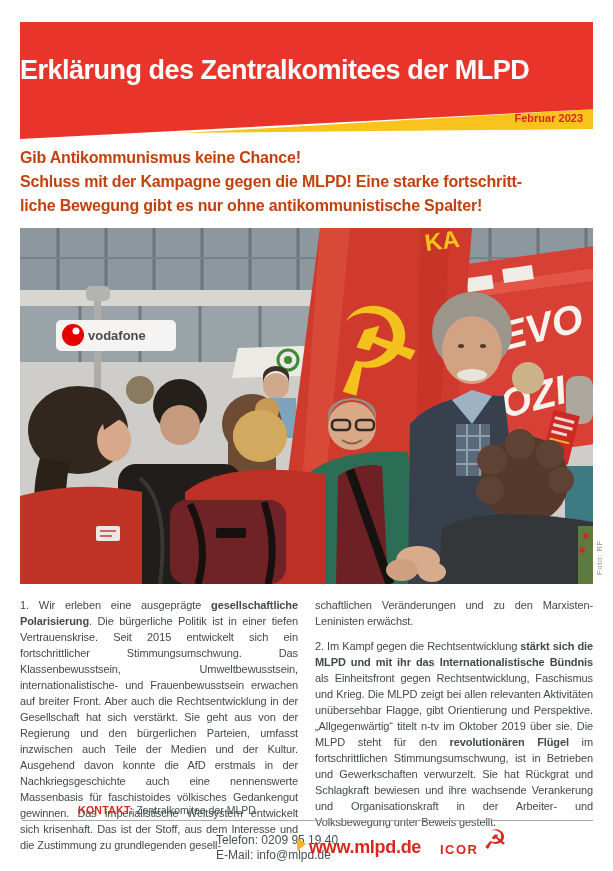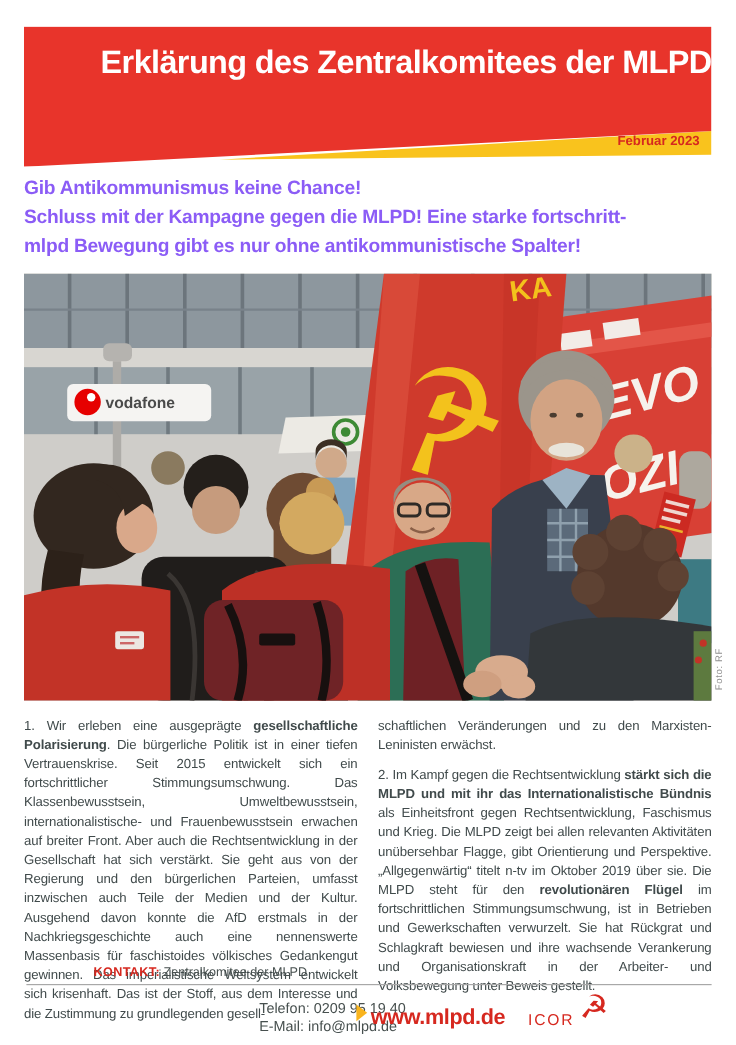--- a/index.html
+++ b/index.html
@@ -5,26 +5,26 @@
   html,body{margin:0;padding:0;background:#ffffff;}
   .page{position:relative;width:613px;height:871px;background:#ffffff;overflow:hidden;
         font-family:"Liberation Sans",sans-serif;}
 
   
   .hdr{position:absolute;left:20px;top:22px;width:573px;height:117px;}
   .hdr-yellow{position:absolute;inset:0;background:#f9c31d;
               clip-path:polygon(28.4% 94.9%,100% 74.5%,100% 91.5%);}
   .hdr-red{position:absolute;inset:0;background:#e8342b;
            clip-path:polygon(0 0,100% 0,100% 74.5%,0 100%);}
-  .hdr-title{position:absolute;left:0;right:0;top:15px;text-align:right;color:#ffffff;
+  .hdr-title{position:absolute;left:0;right:0;top:33px;text-align:left;color:#ffffff;
              font-weight:bold;font-size:27px;letter-spacing:-0.5px;white-space:nowrap;}
   .hdr-date{position:absolute;right:10px;top:90px;color:#d6281f;font-size:11px;font-weight:bold;}
 
   
-  .headline{position:absolute;left:20px;top:146px;width:585px;color:#8b5cf6;
+  .headline{position:absolute;left:20px;top:146px;width:585px;color:#c2410c;
             font-weight:bold;font-size:16px;line-height:24px;white-space:nowrap;letter-spacing:-0.2px;}
 
   
   .photo{position:absolute;left:20px;top:228px;width:573px;height:356px;overflow:hidden;background:#c9c8c4;}
   .credit{position:absolute;left:595px;top:540px;font-size:8px;color:#8f8f8f;
           writing-mode:vertical-rl;transform:rotate(180deg);letter-spacing:.5px;}
 
   
   .col{position:absolute;top:597px;width:278px;font-size:11px;line-height:16px;color:#404a4b;
        text-align:justify;letter-spacing:-0.1px;}
@@ -36,41 +36,41 @@
 
   
   .footer-line{position:absolute;left:22px;top:820px;width:571px;height:1px;background:#a8a8a8;}
   .f-col1{position:absolute;left:30px;top:803px;font-size:10.5px;line-height:15px;color:#47504f;margin-left:48px;}
   .f-contact{color:#d6281f;font-weight:bold;letter-spacing:.3px;}
   .f-col2{position:absolute;left:216px;top:833px;font-size:12px;line-height:15px;color:#47504f;}
   .f-site{position:absolute;left:297px;top:837px;display:flex;align-items:flex-start;}
   .arrow{width:0;height:0;border-left:9px solid #f9b41d;border-top:7px solid transparent;
          border-bottom:7px solid transparent;margin-right:3px;}
   .f-site-text{color:#d6281f;font-weight:bold;font-size:18px;letter-spacing:-0.3px;}
-  .f-icor{position:absolute;left:440px;top:842px;color:#d6281f;font-weight:normal;font-size:13px;letter-spacing:1.5px;}
+  .f-icor{position:absolute;left:440px;top:842px;color:#d6281f;font-weight:bold;font-size:13px;letter-spacing:1.5px;}
   .f-logo{position:absolute;left:483px;top:826px;color:#d6281f;display:flex;align-items:center;}
   .f-hs{font-family:"DejaVu Sans",sans-serif;font-size:27px;line-height:1;margin-right:1px;}
   .f-mlpd{font-size:27px;font-weight:900;letter-spacing:-1px;}
 </style>
 </head>
 <body>
 
 <div class="page">
 
   <div class="hdr">
     <div class="hdr-yellow"></div>
     <div class="hdr-red"></div>
     <div class="hdr-title">Erklärung des Zentralkomitees der MLPD</div>
     <div class="hdr-date">Februar 2023</div>
   </div>
 
   <div class="headline">
     <div>Gib Antikommunismus keine Chance!</div>
     <div>Schluss mit der Kampagne gegen die MLPD! Eine starke fortschritt-</div>
-    <div>mlpd Bewegung gibt es nur ohne antikommunistische Spalter!</div>
+    <div>liche Bewegung gibt es nur ohne antikommunistische Spalter!</div>
   </div>
 
   <div class="photo">
     <svg width="573" height="356" viewBox="0 0 573 356" xmlns="http://www.w3.org/2000/svg">
 
       <g>
         <rect x="0" y="0" width="573" height="356" fill="#c9c8c4"></rect>
         <rect x="0" y="0" width="573" height="62" fill="#8d979e"></rect>
         <g stroke="#6c757c" stroke-width="3">
           <line x1="38" y1="0" x2="38" y2="62"></line>

